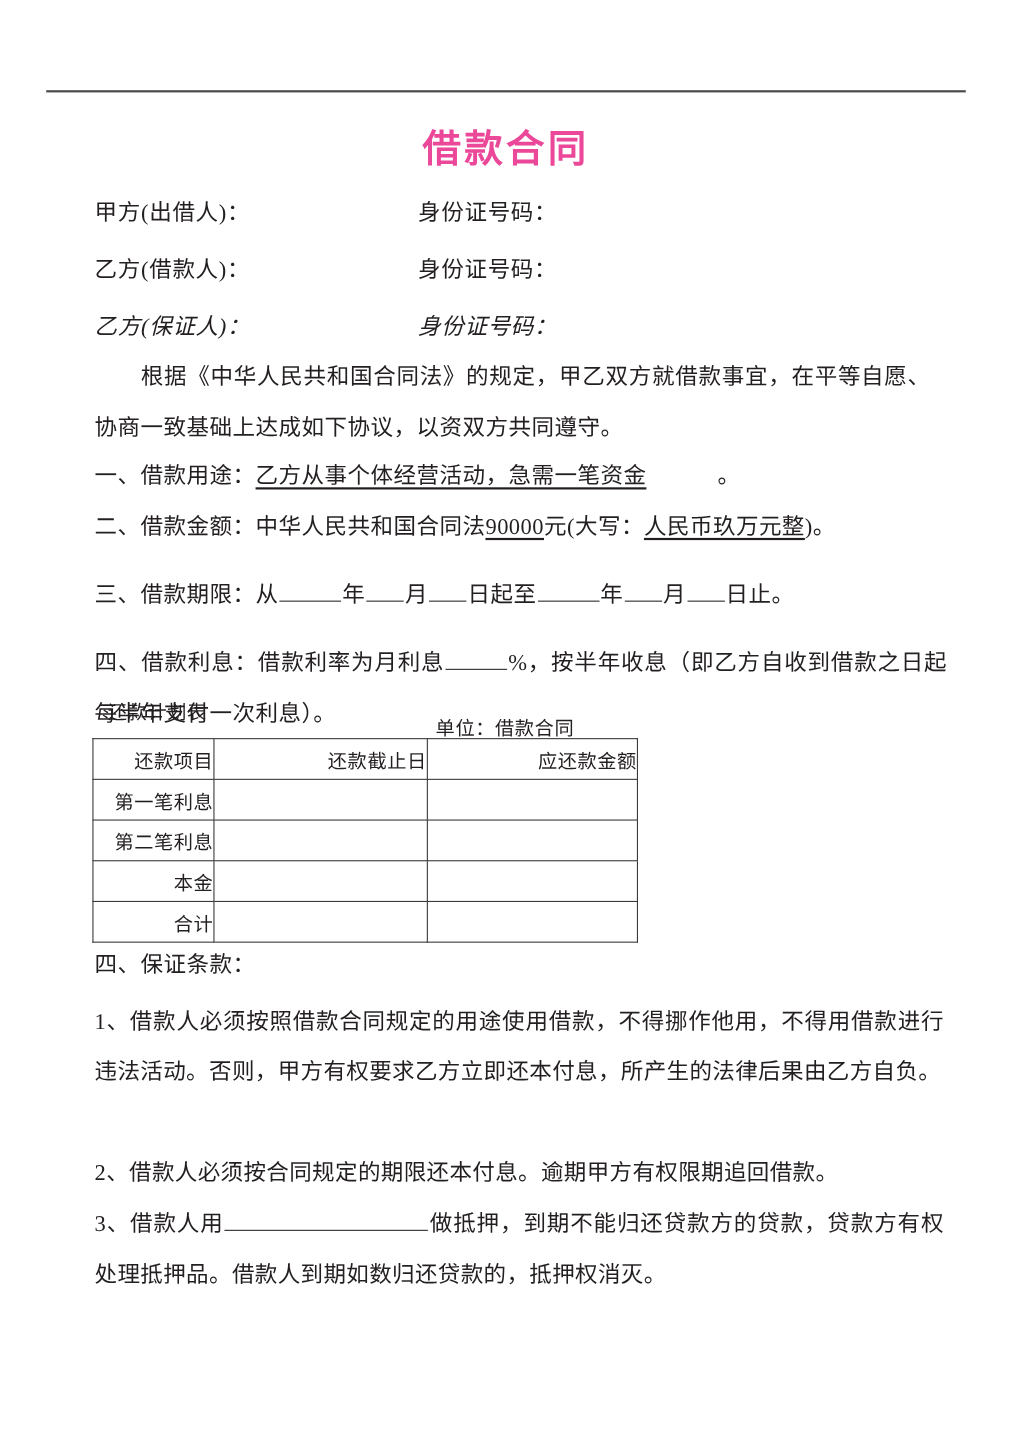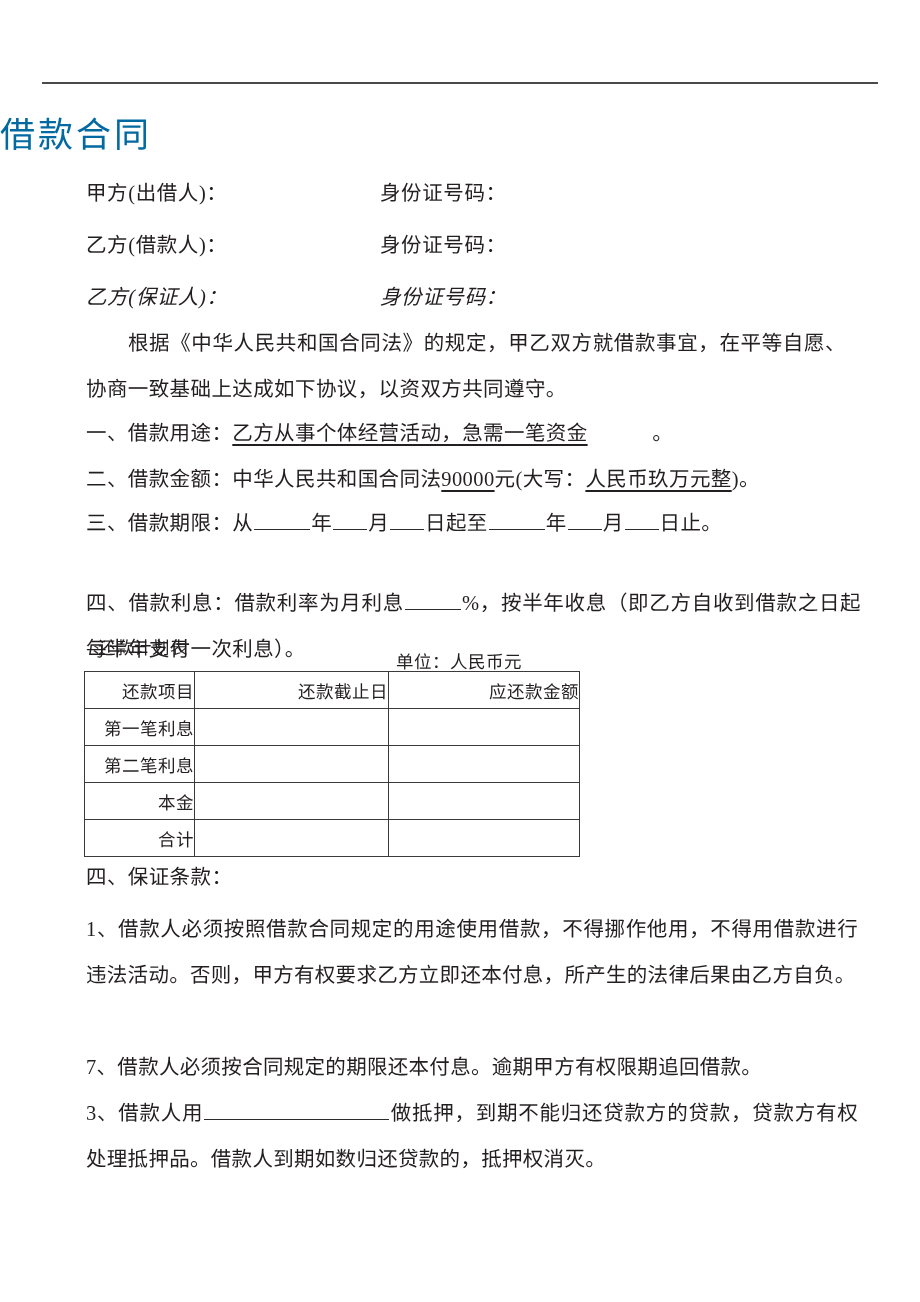--- a/index.html
+++ b/index.html
@@ -26,25 +26,25 @@
     height: 2px;
     background: #4a4a4a;
   }
 
   
   .doc-title {
     position: absolute;
     left: 0;
     top: 106px;
     width: 920px;
-    text-align: left;
+    text-align: center;
     font-size: 35px;
-    font-weight: normal;
+    font-weight: bold;
     letter-spacing: 3px;
-    color: #0369a1;
+    color: #ec4899;
   }
 
   
   .party-row {
     position: absolute;
     left: 86px;
     width: 760px;
     font-size: 20.5px;
     letter-spacing: 0.6px;
     white-space: nowrap;
@@ -82,21 +82,21 @@
     line-height: 46px;
     letter-spacing: 0.4px;
     white-space: nowrap;
   }
   .clause-wrap {
     white-space: normal;
     text-align: justify;
   }
   .c1 { top: 410px; }
   .c2 { top: 456px; }
-  .c3 { top: 500px; }
+  .c3 { top: 518px; }
   .c4 { top: 580px; width: 775px; }
 
   .ul-text {
     text-decoration: underline;
     text-underline-offset: 4px;
   }
   .blank {
     display: inline-block;
     border-bottom: 1.5px solid #2b2b2b;
     vertical-align: baseline;
@@ -199,21 +199,21 @@
 
   <div class="clause c3">
     <span>三、借款期限：</span><span>从</span><span class="blank b-year"></span><span>年</span><span class="blank b-mon"></span><span>月</span><span class="blank b-day"></span><span>日起至</span><span class="blank b-year"></span><span>年</span><span class="blank b-mon"></span><span>月</span><span class="blank b-day"></span><span>日止。</span>
   </div>
 
   <div class="clause c4 clause-wrap">
     <span>四、借款利息：</span><span>借款利率为月利息</span><span class="blank b-rate"></span><span>%，按半年收息（即乙方自收到借款之日起每半年支付一次利息）。</span>
   </div>
 
   <div class="tbl-caption">还款计划表</div>
-  <div class="tbl-unit">单位：人民币元</div>
+  <div class="tbl-unit">单位：借款合同</div>
 
   <table class="sched-table">
     <colgroup>
       <col class="col-item">
         <col class="col-date">
         <col class="col-amt">
     </colgroup>
     <tbody>
       <tr>
         <td>还款项目</td>
@@ -239,19 +239,19 @@
         <td>合计</td>
         <td></td>
         <td></td>
       </tr>
     </tbody>
   </table>
 
   <div class="sec-heading">四、保证条款：</div>
 
   <div class="g-item g1">1、借款人必须按照借款合同规定的用途使用借款，不得挪作他用，不得用借款进行违法活动。否则，甲方有权要求乙方立即还本付息，所产生的法律后果由乙方自负。</div>
-  <div class="g-item g2">7、借款人必须按合同规定的期限还本付息。逾期甲方有权限期追回借款。</div>
+  <div class="g-item g2">2、借款人必须按合同规定的期限还本付息。逾期甲方有权限期追回借款。</div>
 
   <div class="g-item g3">
     <span>3、借款人用</span><span class="blank b-pledge"></span><span>做抵押，到期不能归还贷款方的贷款，贷款方有权处理抵押品。借款人到期如数归还贷款的，抵押权消灭。</span>
   </div>
 
 </div>
 
 </body></html>

